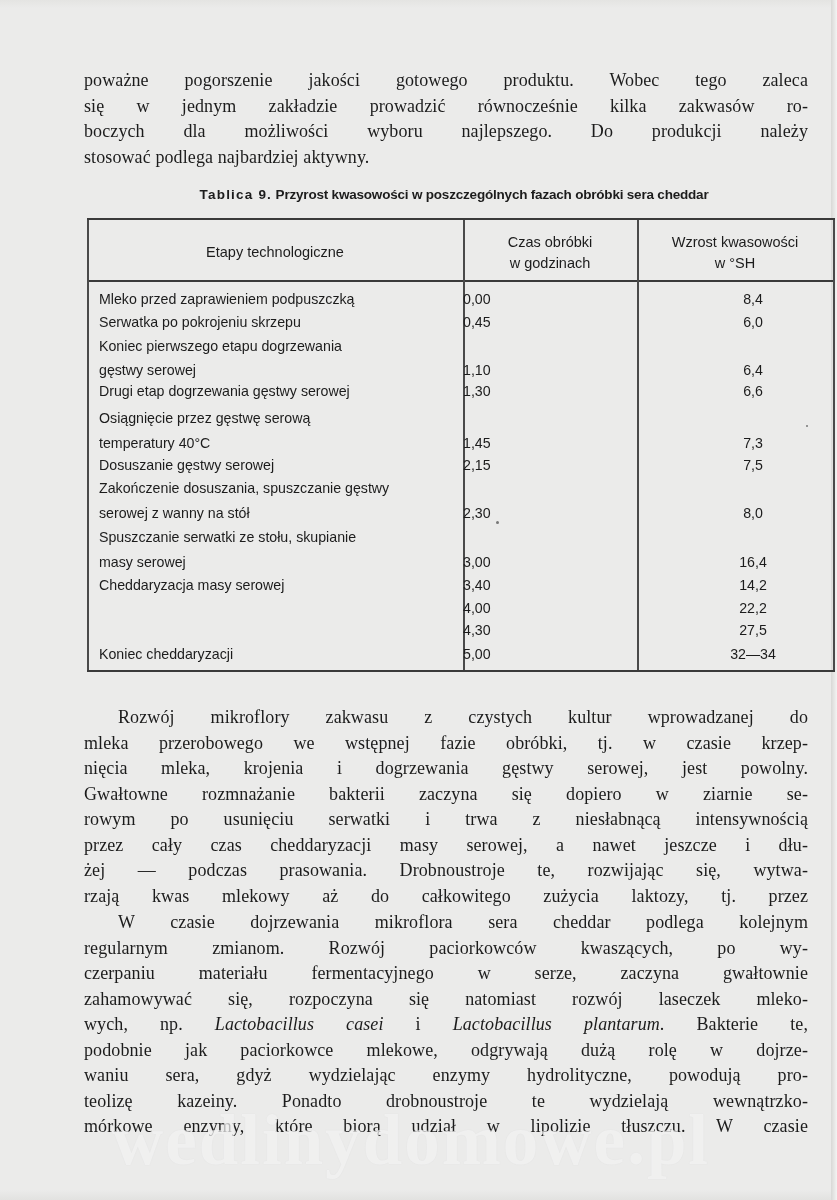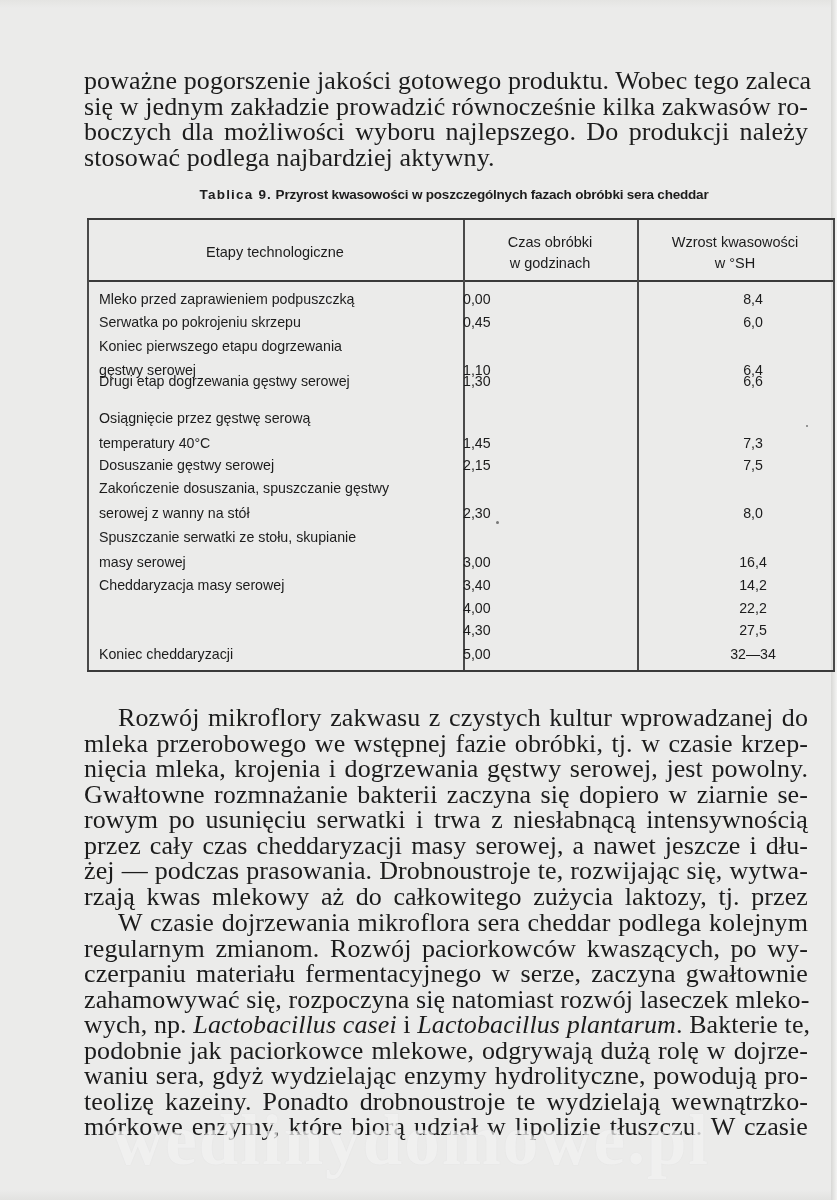--- a/index.html
+++ b/index.html
@@ -13,21 +13,21 @@
     position: absolute; left: 0; top: 0; width: 837px; height: 1200px;
     background: linear-gradient(180deg, #e4e4e2 0px, #ebebea 8px, #ebebea 1190px, #e2e2e0 1200px);
   }
   .right-edge {
     position: absolute; right: 0; top: 0; width: 6px; height: 1200px;
     background: linear-gradient(90deg, #d8d8d6, #f4f4f3);
   }
   .para {
     position: absolute; left: 84px; width: 724px;
     font-family: "Liberation Serif", serif;
-    font-size: 26px; line-height: 25.5px;
+    font-size: 18px; line-height: 25.5px;
     text-align: justify; letter-spacing: 0.1px;
   }
   .para .line { display: block; text-align: justify; text-align-last: justify; white-space: nowrap; }
   .para .line.last { text-align-last: left; }
   .indent { padding-left: 34px; }
   .p1 { top: 68px; }
   .p2 { top: 705px; }
   .p3 { top: 910px; }
   .caption {
     position: absolute; left: 84px; width: 740px; top: 187px;
@@ -123,21 +123,21 @@
     <div class="row" style="top:117px">
       <span class="c0">Koniec pierwszego etapu dogrzewania</span>
       <span class="c1"></span>
       <span class="c2"></span>
     </div>
     <div class="row" style="top:141px">
       <span class="c0">gęstwy serowej</span>
       <span class="c1">1,10</span>
       <span class="c2">6,4</span>
     </div>
-    <div class="row" style="top:152px">
+    <div class="row" style="top:162px">
       <span class="c0">Drugi etap dogrzewania gęstwy serowej</span>
       <span class="c1">1,30</span>
       <span class="c2">6,6</span>
     </div>
     <div class="row" style="top:189px">
       <span class="c0">Osiągnięcie przez gęstwę serową</span>
       <span class="c1"></span>
       <span class="c2"></span>
     </div>
     <div class="row" style="top:214px">

